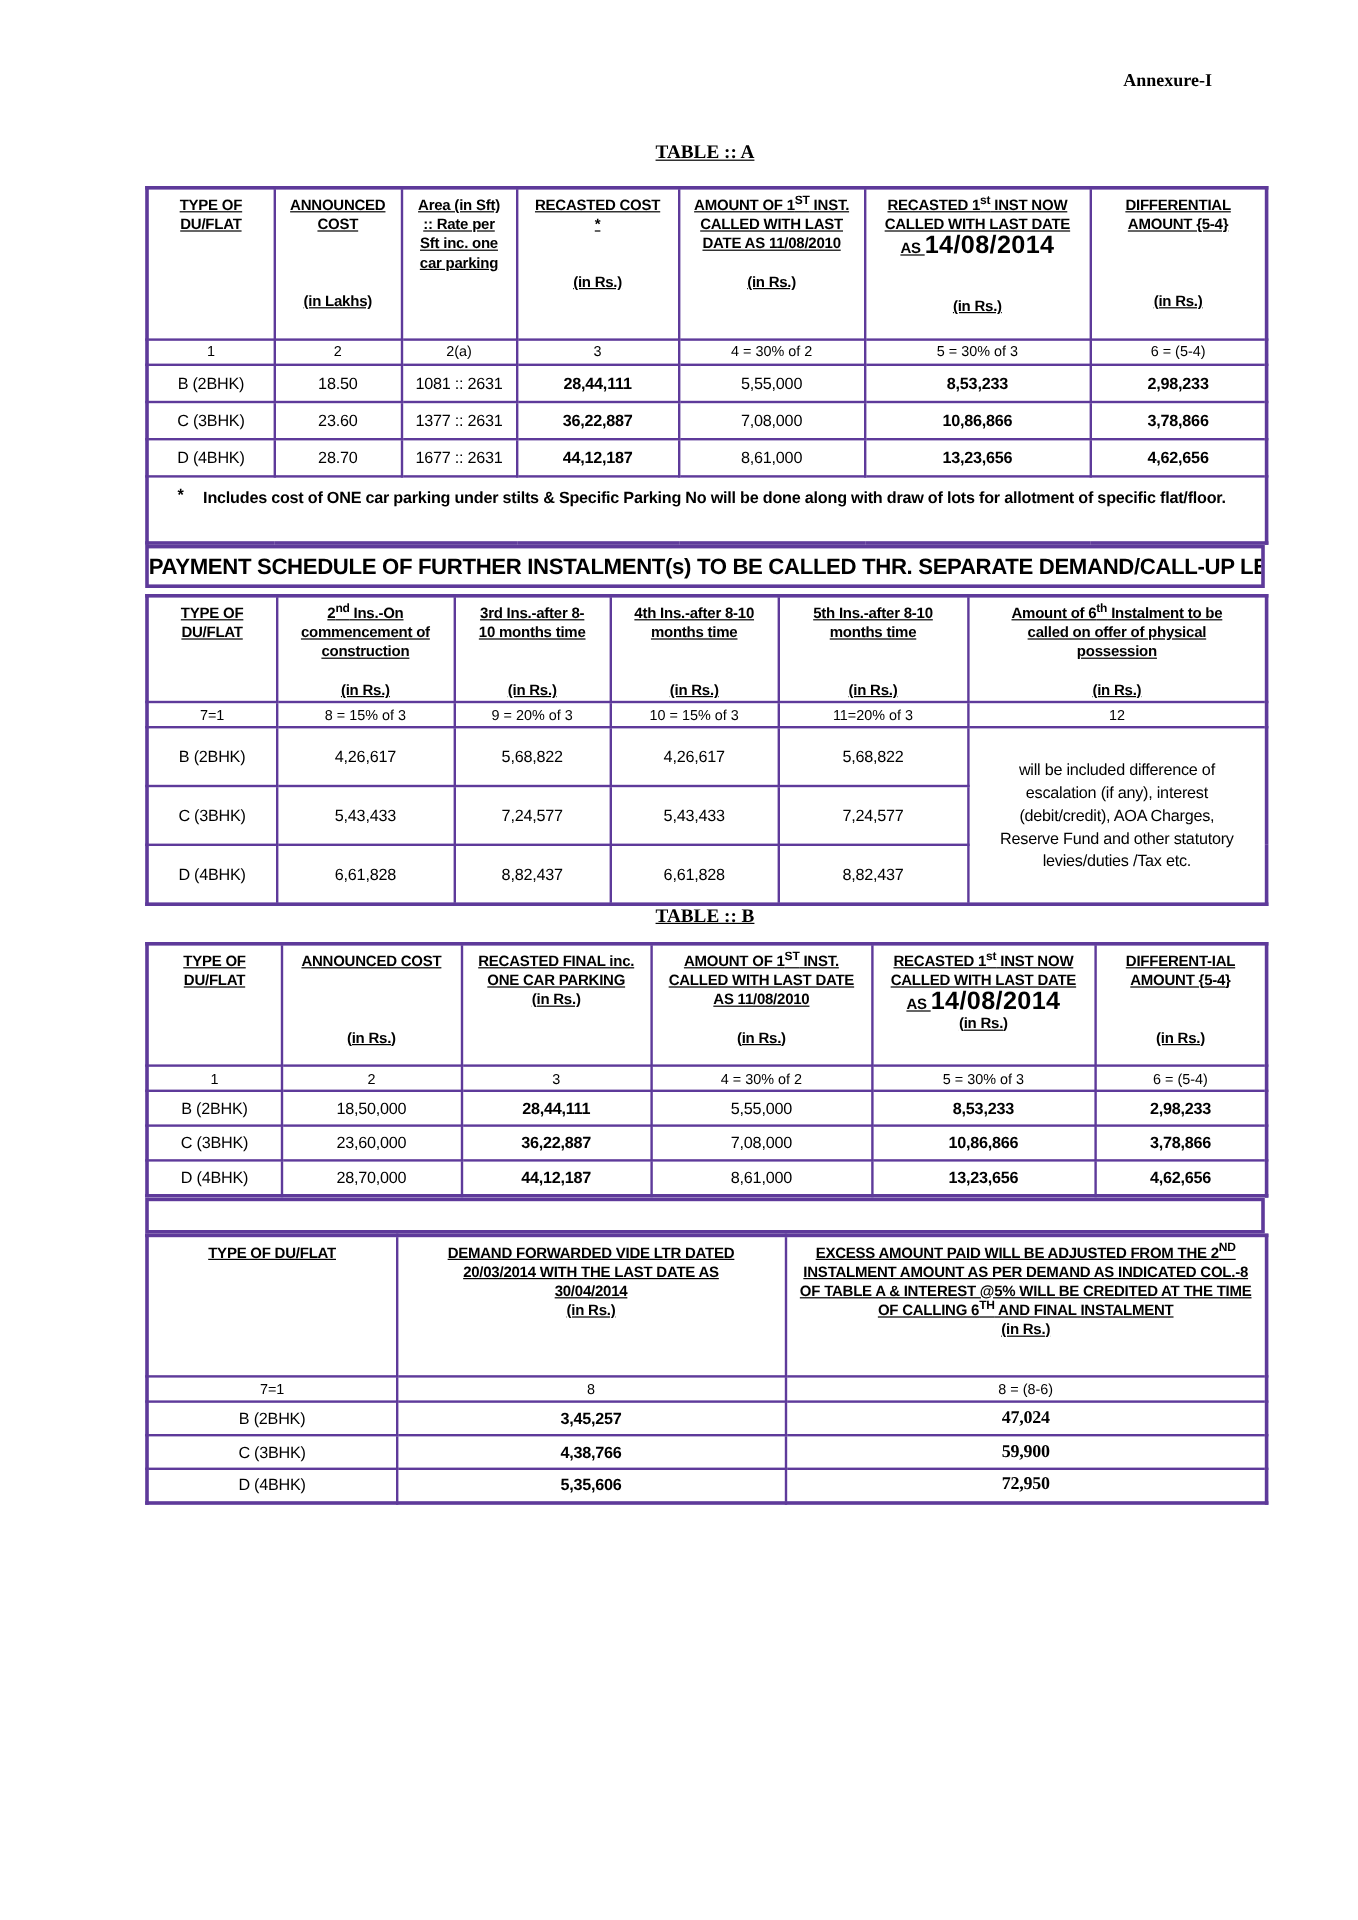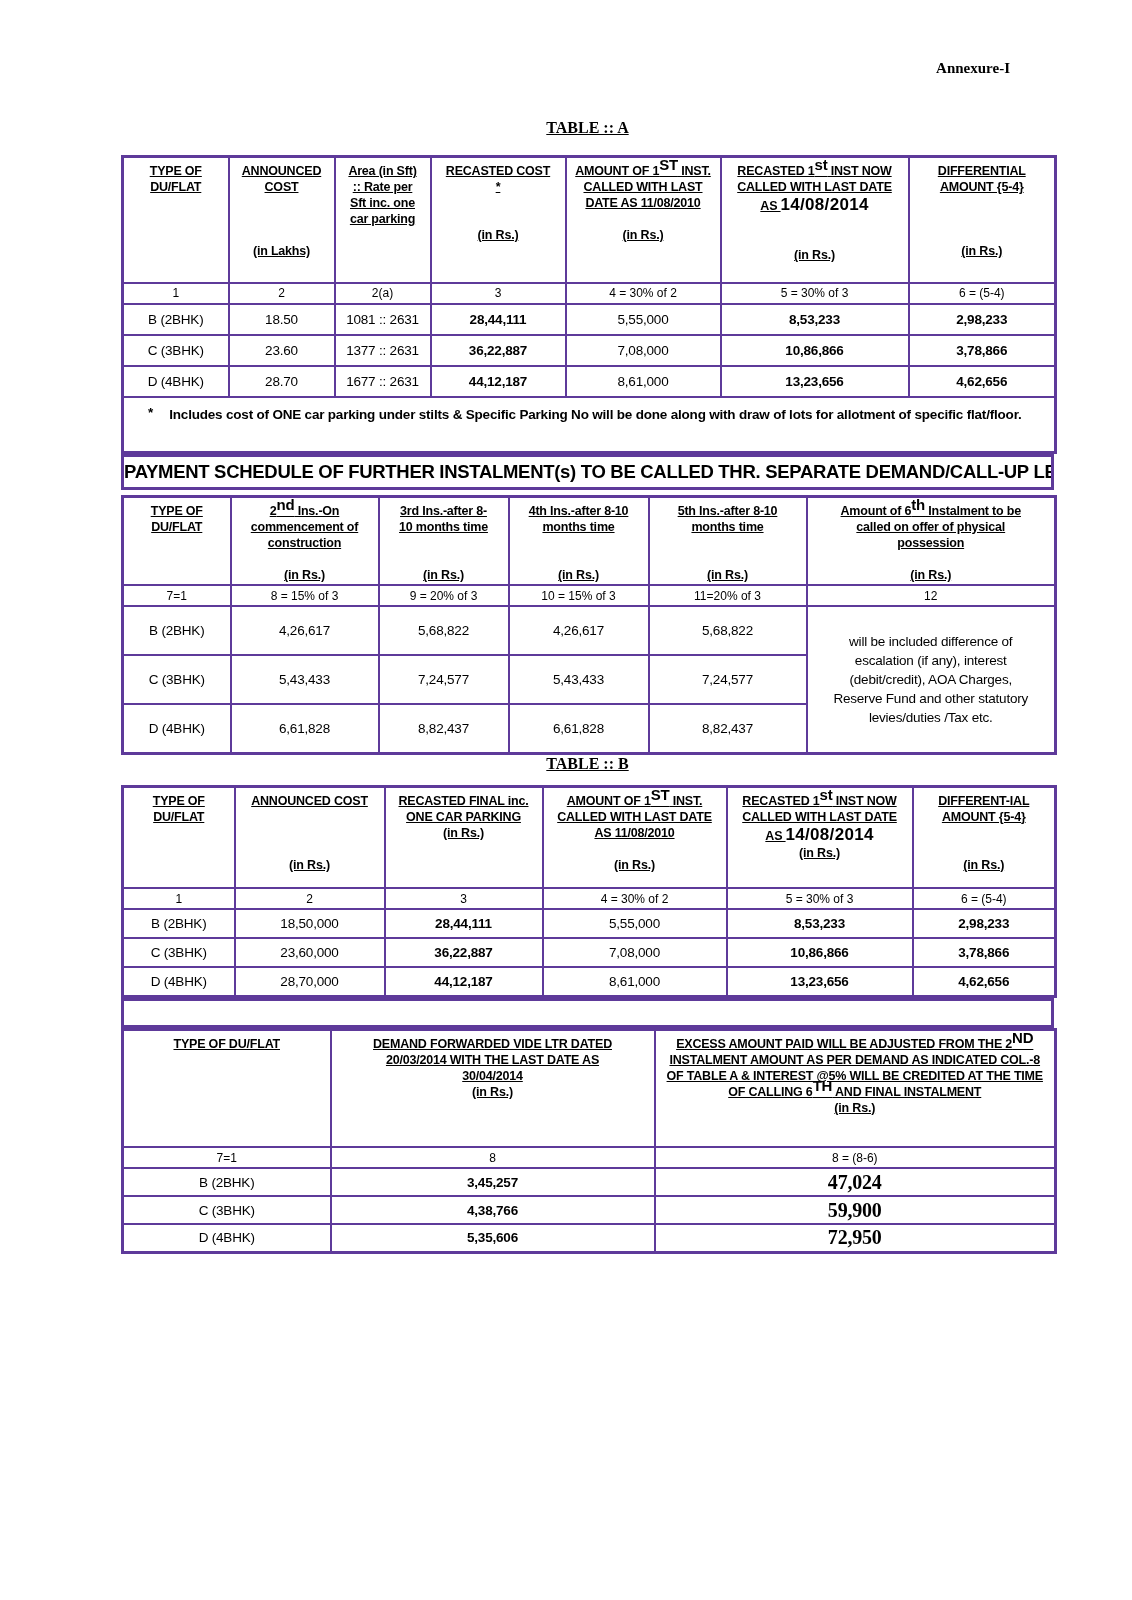--- a/index.html
+++ b/index.html
@@ -36,41 +36,41 @@
     vertical-align:top; font-weight:bold; font-size:12.5px; text-align:center;
     padding-top:5px; letter-spacing:-0.2px;text-decoration:underline;
   }
   .tbl-a tr.hdr { height:126px; }
   .tbl-s tr.hdr { height:88px; }
   .tbl-b tr.hdr { height:102px; }
   .tbl-b2 tr.hdr { height:118px; }
 
   .ln { line-height:16px; min-height:16px; }
   .ln.gap { height:16px; }
-  sup { font-size:15px; vertical-align:super; line-height:0; }
-  .big { font-size:17px; line-height:20px; display:inline-block; letter-spacing:0.3px; }
+  sup { font-size:10px; vertical-align:super; line-height:0; }
+  .big { font-size:21px; line-height:20px; display:inline-block; letter-spacing:0.3px; }
 
   tr.cnum { height:21px; }
   tr.cnum td { font-size:12px; text-align:center; vertical-align:middle; font-weight:normal; }
 
   tr.drow td { font-size:13.5px; text-align:center; vertical-align:middle; letter-spacing:-0.2px; }
   .tbl-a tr.drow { height:31px; }
   .tbl-s tr.drow { height:49px; }
   .tbl-b tr.drow { height:29px; }
   .tbl-b2 tr.drow { height:28px; }
 
   .tbl-a tr.drow td:nth-child(4),
   .tbl-a tr.drow td:nth-child(6),
   .tbl-a tr.drow td:nth-child(7) { font-weight:bold; }
   .tbl-b tr.drow td:nth-child(3),
   .tbl-b tr.drow td:nth-child(5),
   .tbl-b tr.drow td:nth-child(6) { font-weight:bold; }
   .tbl-b2 tr.drow td:nth-child(2) { font-weight:bold; }
   .tbl-b2 tr.drow td:nth-child(3) {
-    font-weight:bold; font-family:"Liberation Serif", serif; font-size:20px;
+    font-weight:bold; font-family:"Liberation Serif", serif; font-size:15px;
   }
 
   tr.fnote { height:56px; }
   tr.fnote td { text-align:left; vertical-align:top; font-weight:bold; font-size:13.5px; padding:7px 8px; }
   .fwrap { display:flex; gap:16px; }
   .star { padding-left:16px; }
   .ftext { max-width:858px; line-height:19px; letter-spacing:-0.2px; }
 
   .banner {
     margin-left:121px; width:933px; border:3px solid var(--bd);

